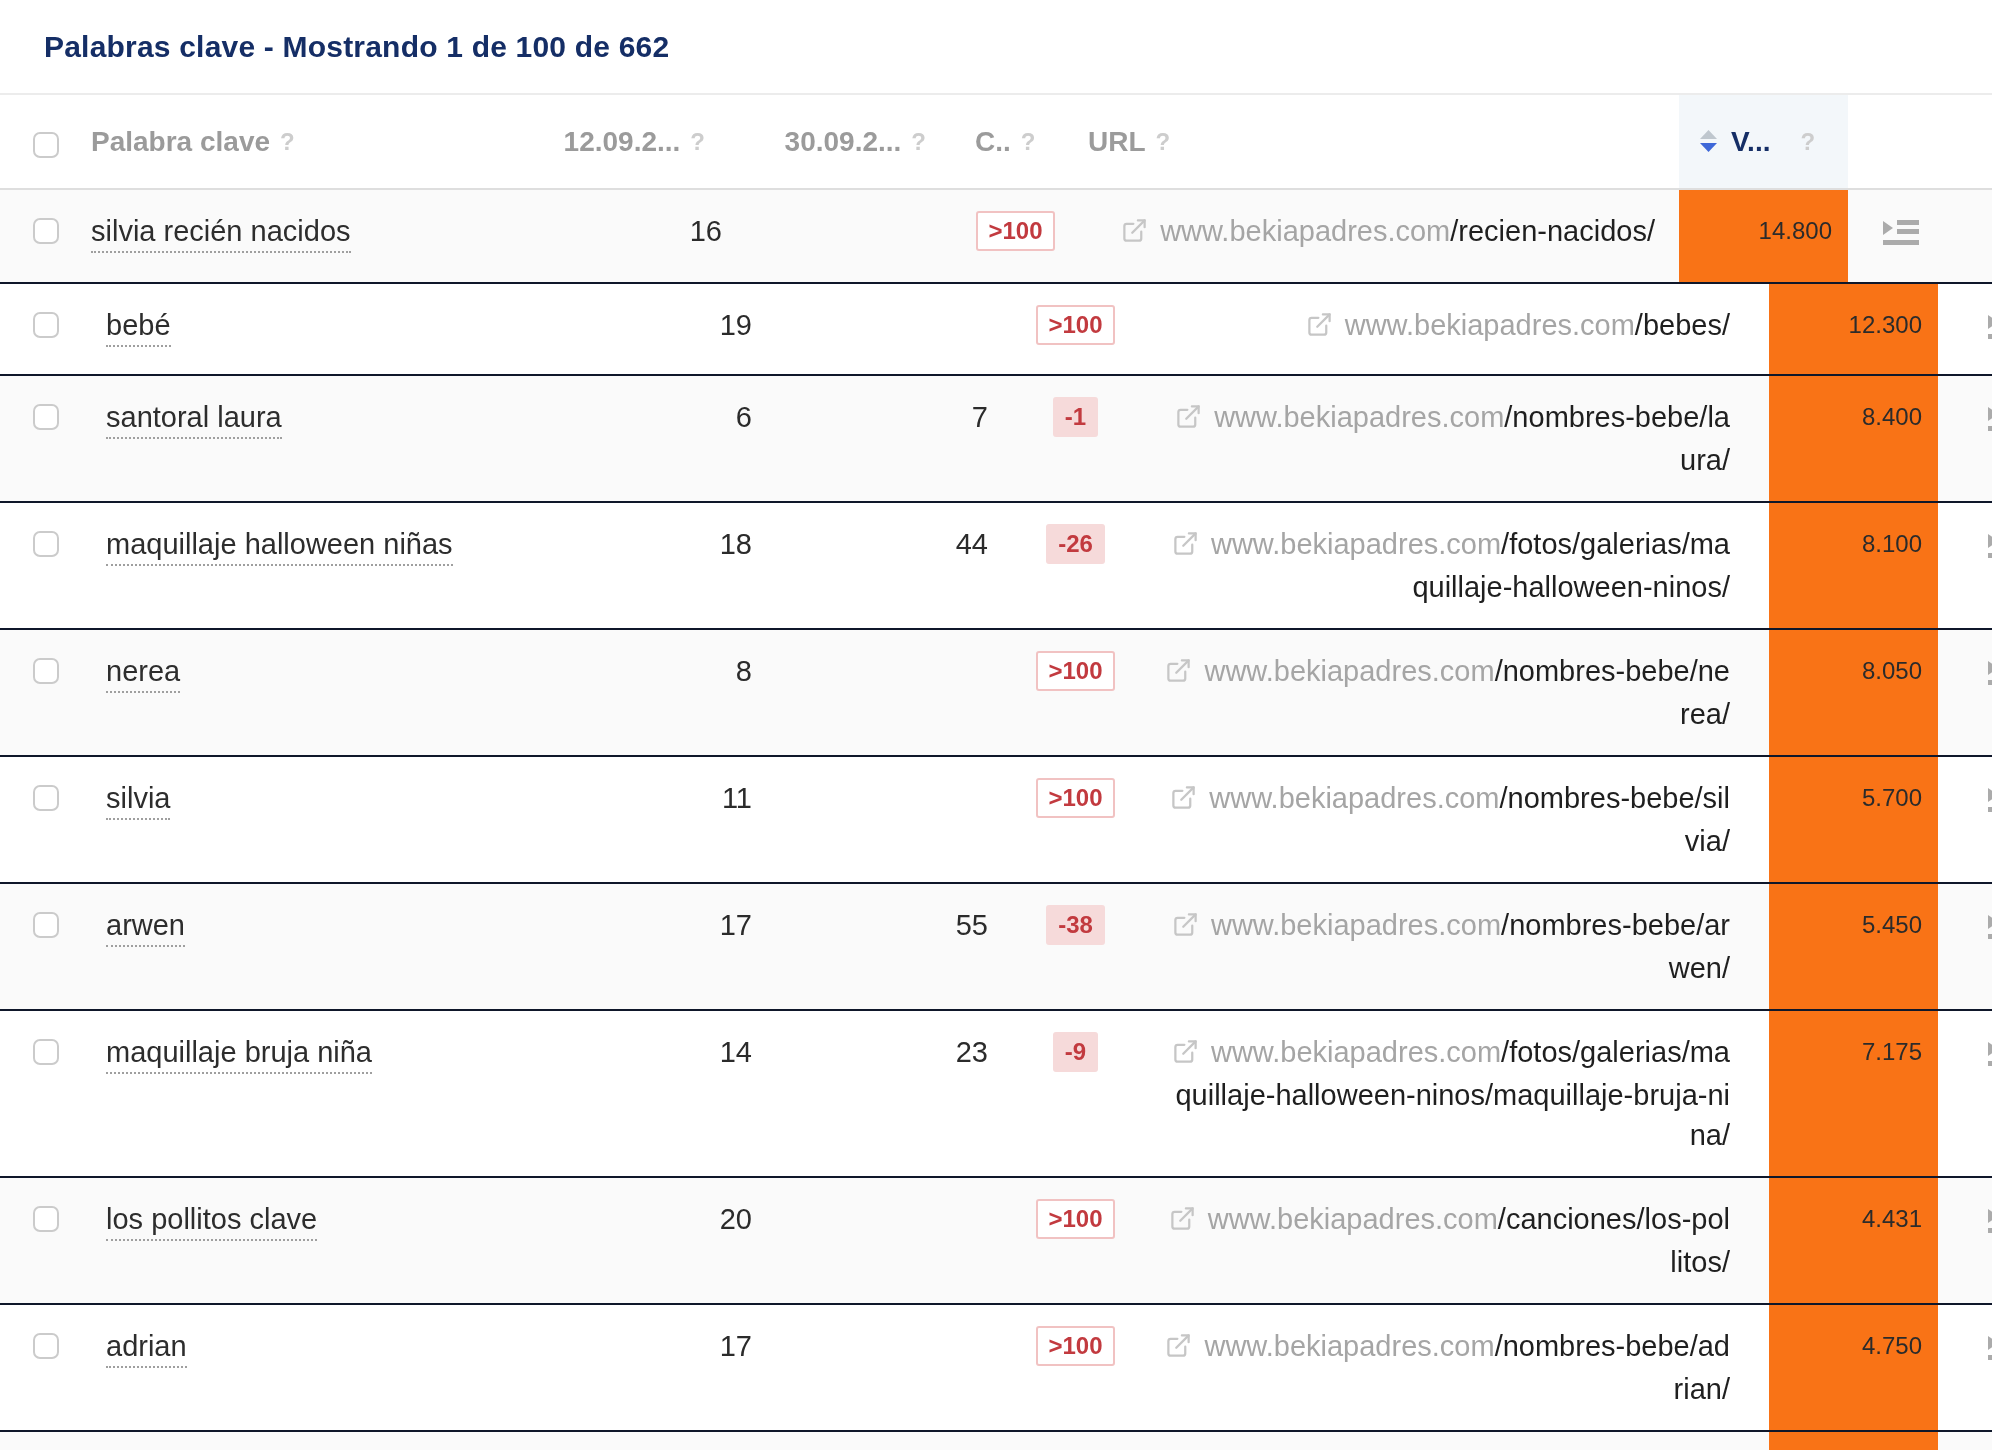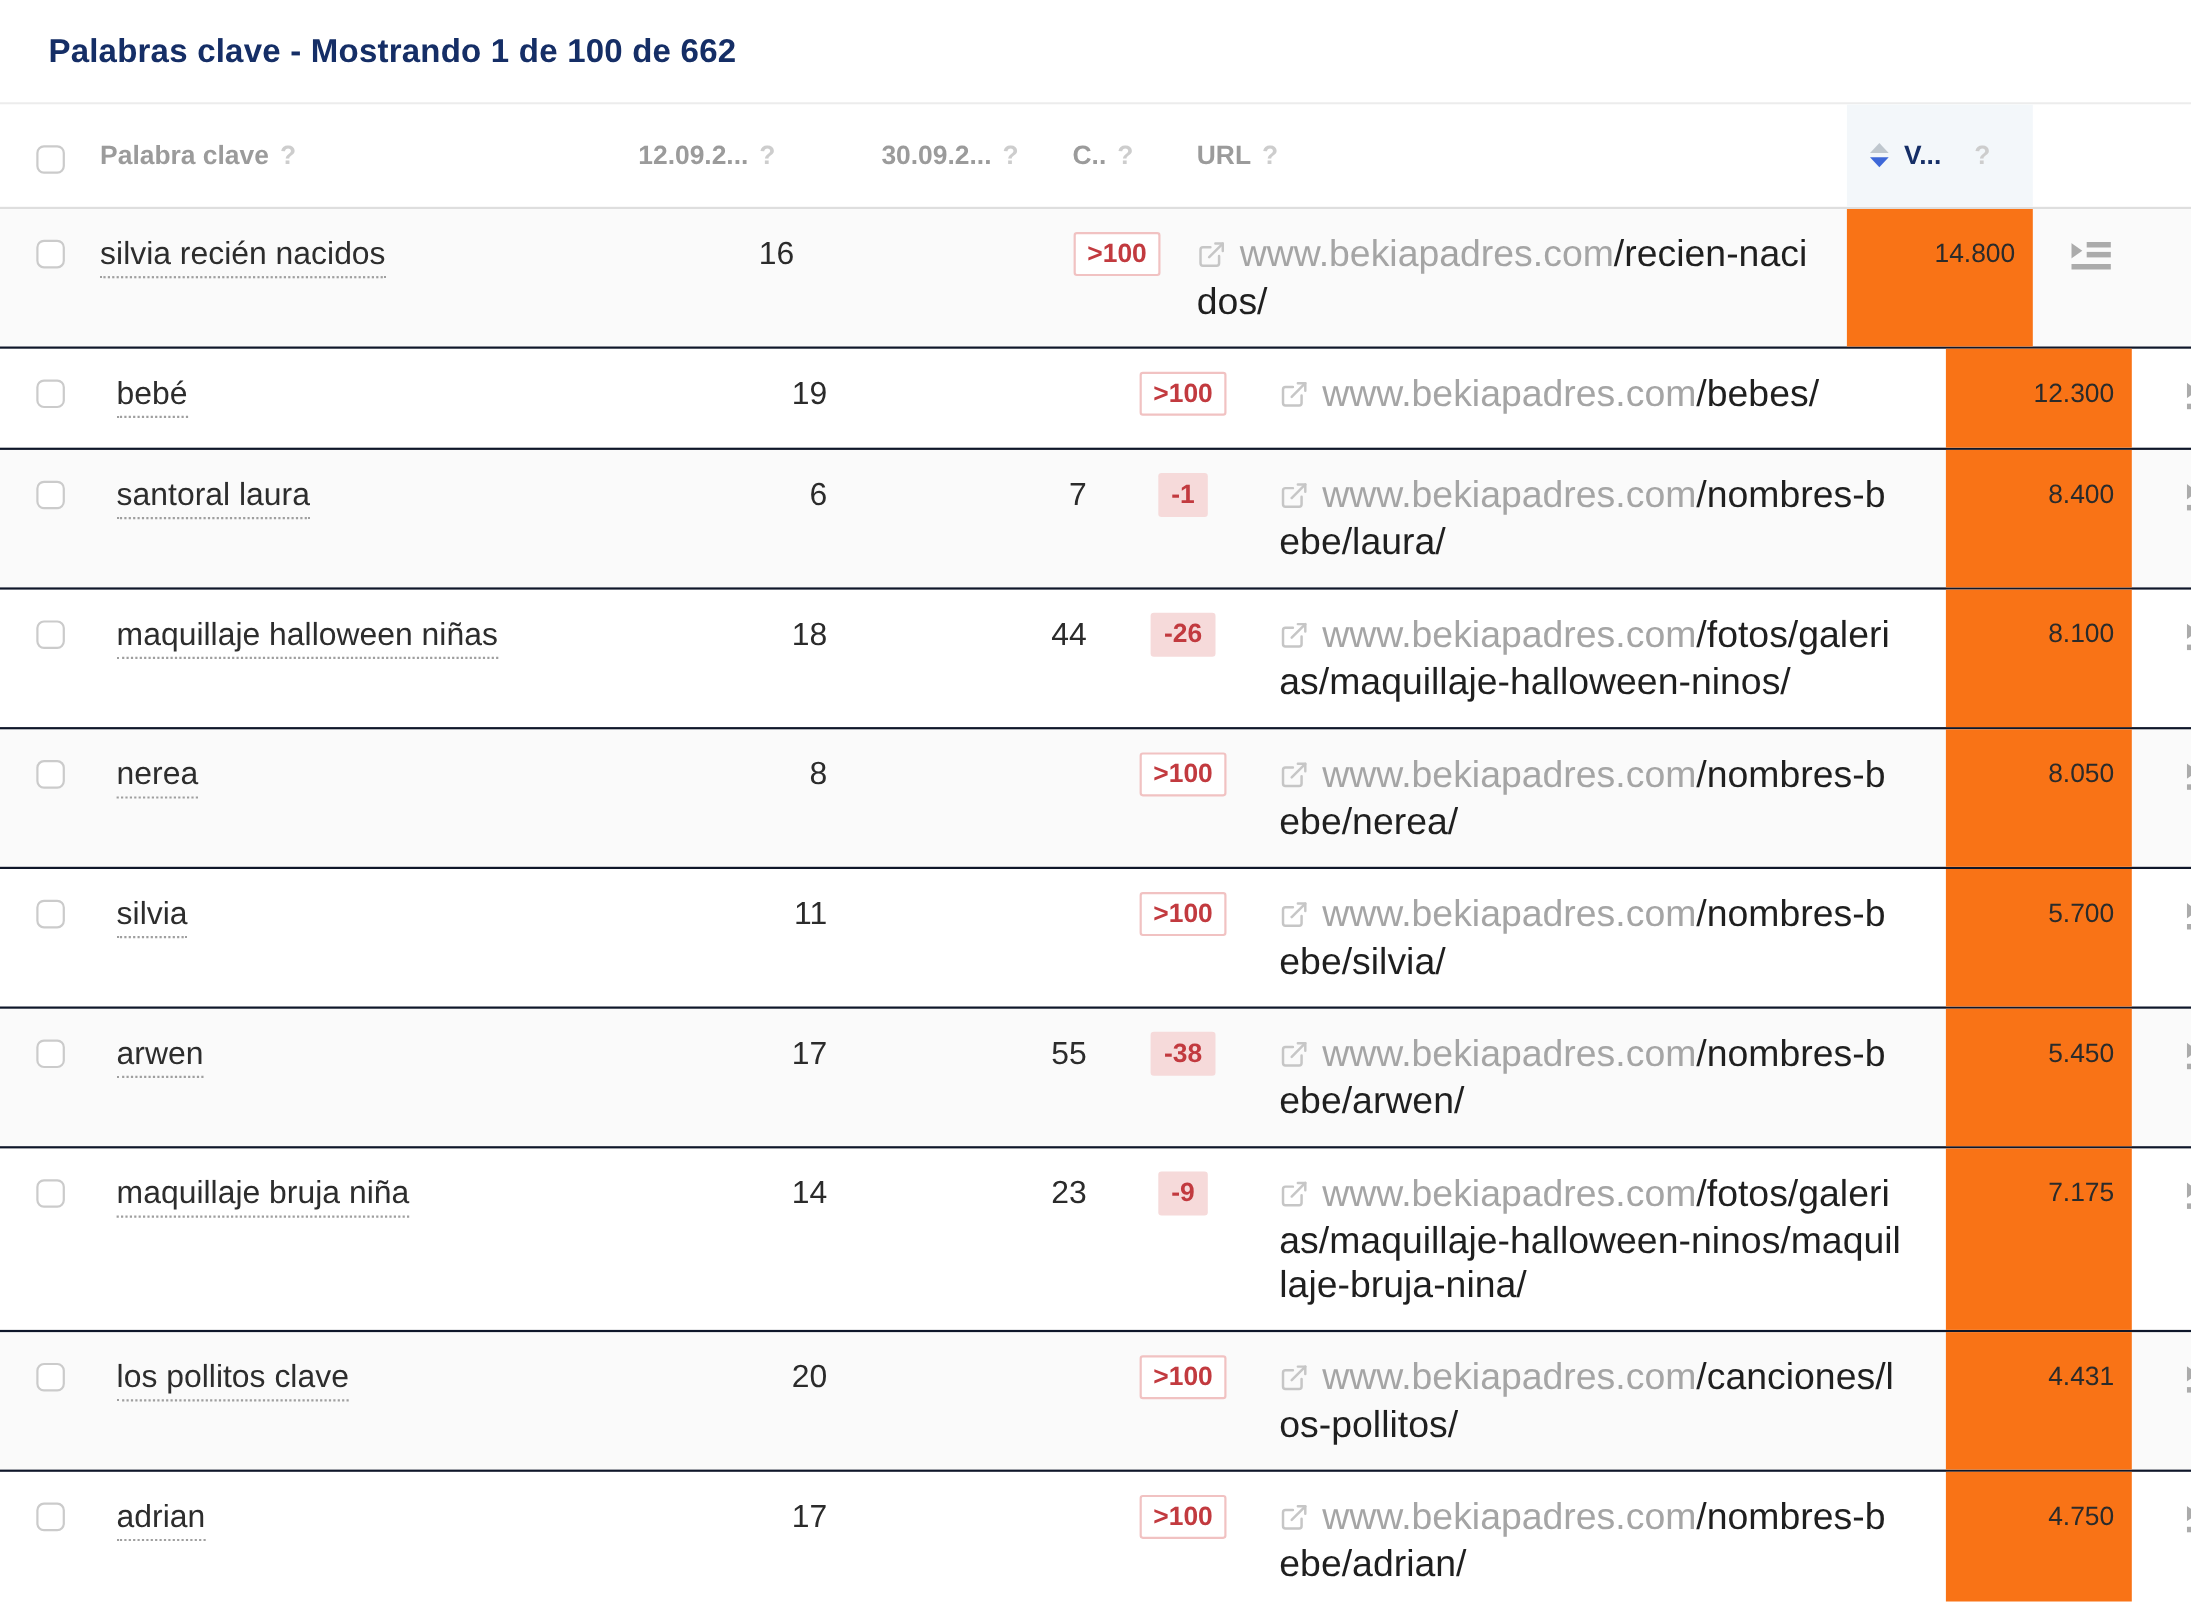--- a/index.html
+++ b/index.html
@@ -19,21 +19,21 @@
   
   .grid{
     display:grid;
     grid-template-columns:91px 449px 182px 221px 145px 591px 169px 1fr;
   }
   
   .thead{
     height:93px;border-bottom:2px solid #dedede;background:#fff;
   }
   .thead>div{display:flex;align-items:center;}
-  .th-label{font-size:24px;font-weight:700;color:#9b9b9b;}
+  .th-label{font-size:28px;font-weight:700;color:#9b9b9b;}
   .help{font-size:24px;font-weight:700;color:#cdcdcd;margin-left:10px;}
   .th-check{padding-left:33px;}
   .th-num{justify-content:flex-end;padding-right:17px;}
   .th-change{padding-left:32px;}
   .th-vol{background:#f3f7fa;padding-left:20px;}
   .th-vol .th-label{color:#152e66;}
   .th-vol .help{margin-left:30px;}
   .sort-icon{display:inline-flex;margin-right:13px;}
   
   .row{min-height:92px;box-sizing:border-box;background:#fff;}
@@ -51,22 +51,22 @@
   }
   .num{font-size:29px;line-height:40px;color:#2b2b2b;text-align:right;}
   .cell-change{display:flex;justify-content:center;align-items:flex-start;}
   .badge{
     display:inline-block;font-size:24px;font-weight:700;color:#c23a3f;
     line-height:1;border-radius:3px;white-space:nowrap;
   }
   .badge.outline{border:2px solid #f1c2c2;background:#fff;padding:6px 10px;}
   .badge.fill{background:#f6dada;padding:8px 12px;margin-top:0;}
   .cell-url{
-    font-size:34px;line-height:40px;word-break:break-all;
-    padding-right:24px;padding-bottom:21px;
+    font-size:29px;line-height:40px;word-break:break-all;
+    padding-right:24px;padding-bottom:21px;text-align:right;
   }
   .ext-icon{display:inline-block;vertical-align:-3px;margin-right:12px;cursor:pointer;}
   .url-link{text-decoration:none;cursor:pointer;}
   .url-domain{color:#a5a5a5;}
   .url-path{color:#1f1f1f;}
   .cell-vol{
     background:#f97316;text-align:right;padding-right:16px;
     font-size:24px;line-height:40px;color:#2b2b2b;
   }
   .cell-action{padding-left:35px;}

